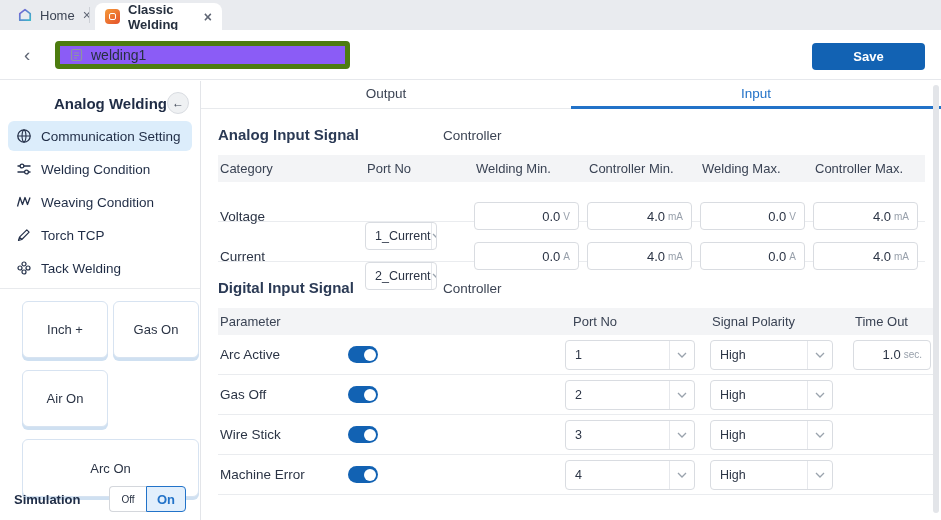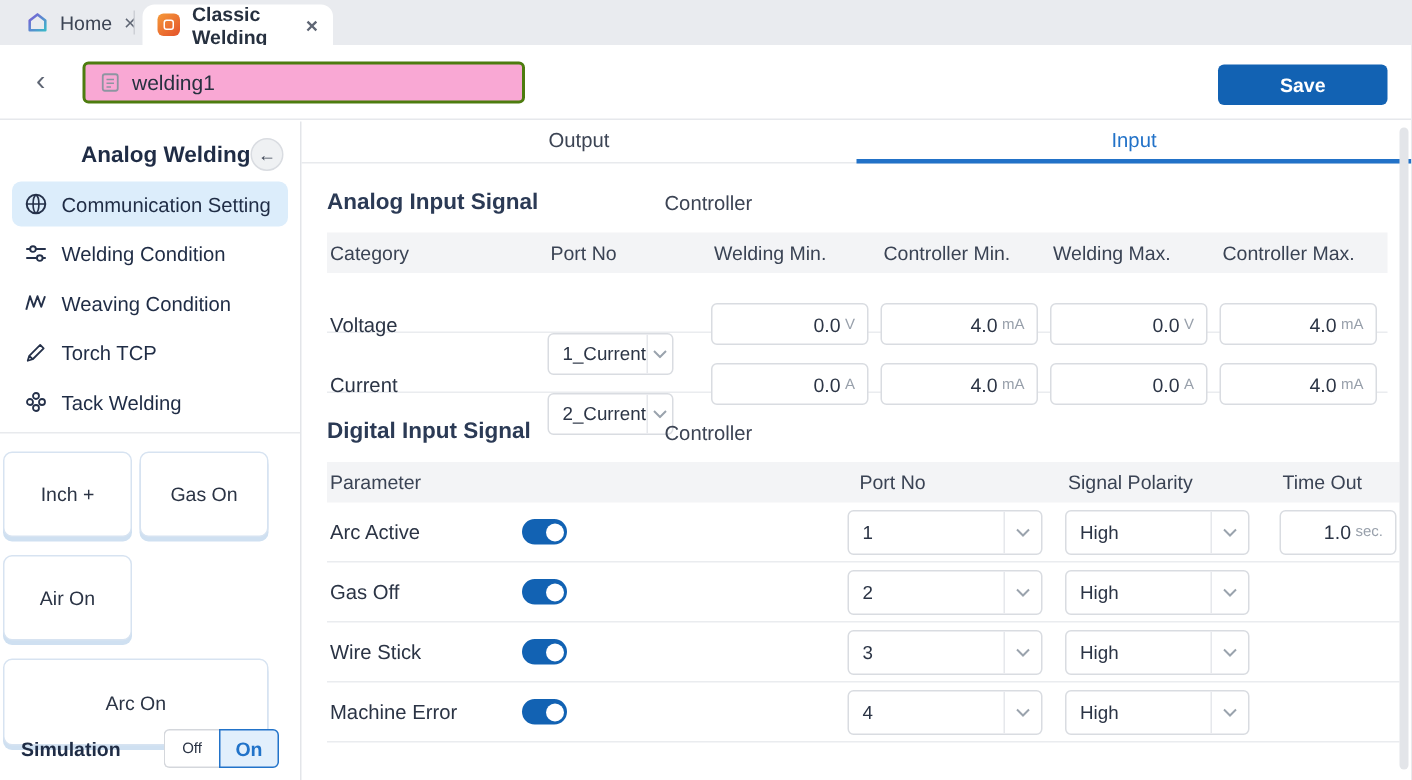--- a/index.html
+++ b/index.html
@@ -13,34 +13,34 @@
   .tab-sep { position:absolute; left:89px; top:7px; width:1px; height:16px; background:#cdd0d6; }
   .tab-active { position:absolute; left:95px; top:3px; width:127px; height:27px; background:#fff; border-radius:8px 8px 0 0; display:flex; align-items:center; gap:8px; padding:0 10px; font-size:13px; font-weight:600; color:#26303f; }
   .tab-close { color:#5f6674; font-size:14px; line-height:1; cursor:default; }
   .appicon-home { width:14px; height:14px; flex:0 0 auto; }
   .appicon-cw { width:15px; height:15px; border-radius:4px; background:linear-gradient(140deg,#f59a3a,#e4512a); display:flex; align-items:center; justify-content:center; flex:0 0 auto; }
   .appicon-cw span { display:block; width:7px; height:7px; border:1.5px solid #fff; border-radius:2px; }
 
   
   .toolbar { position:absolute; left:0; top:30px; width:941px; height:50px; background:#fff; border-bottom:1px solid #e6e8ec; }
   .back-btn { position:absolute; left:24px; top:13px; font-size:19px; color:#5f6674; line-height:24px; }
-  .name-field { position:absolute; left:55px; top:11px; width:295px; height:28px; background:#f9a8d4; border:2px solid #4d7c0f; border-radius:4px; display:flex; align-items:center; gap:8px; padding-left:10px; font-size:14px; color:#26303f;text-align:center; }
+  .name-field { position:absolute; left:55px; top:11px; width:295px; height:28px; background:#8b5cf6; border:5px solid #4d7c0f; border-radius:4px; display:flex; align-items:center; gap:8px; padding-left:10px; font-size:14px; color:#26303f;text-align:center; }
   .save-btn { position:absolute; left:812px; top:13px; width:113px; height:27px; background:#1262b3; border-radius:4px; color:#fff; font-size:13px; font-weight:600; display:flex; align-items:center; justify-content:center; }
 
   
   .sidebar { position:absolute; left:0; top:81px; width:201px; height:439px; border-right:1px solid #e3e5e9; background:#fff; }
   .sb-head { display:flex; align-items:center; justify-content:flex-end; padding:11px 11px 7px 14px; }
   .sb-title { font-size:15px; font-weight:700; color:#1f2c45; }
   .collapse-btn { width:22px; height:22px; border-radius:50%; background:#eff1f3; border:1px solid #d9dce1; display:flex; align-items:center; justify-content:center; font-size:12px; color:#3c4454; }
   .menu { padding:0 8px; }
   .mitem { height:30px; border-radius:6px; display:flex; align-items:center; gap:9px; padding-left:8px; margin-bottom:3px; font-size:13.5px; font-weight:500; color:#1f2c45; }
   .mitem.active { background:#dcedfb; }
   .mitem svg { flex:0 0 auto; }
   .sb-div { margin-top:5px; border-top:1px solid #e8eaed; }
-  .btn-grid { padding:12px 12px 0 2px; display:grid; grid-template-columns:86px 86px; column-gap:5px; row-gap:12px; }
+  .btn-grid { padding:12px 12px 0 22px; display:grid; grid-template-columns:86px 86px; column-gap:5px; row-gap:12px; }
   .jogbtn { height:57px; background:#fff; border:1px solid #d7e3f1; border-radius:6px; box-shadow:0 3px 0 0 #cfe0f1; font-size:13px; color:#2b3445; display:flex; align-items:center; justify-content:center; }
   .jogbtn.wide { grid-column:1 / 3; height:58px; }
   .sim-row { position:absolute; left:0; bottom:8px; width:200px; padding:0 14px; display:flex; align-items:center; justify-content:space-between; }
   .sim-label { font-size:13px; font-weight:700; color:#1f2c45; }
   .seg { display:flex; }
   .seg-off { width:37px; height:26px; background:#fff; border:1px solid #d4d7dc; border-right:none; border-radius:4px 0 0 4px; font-size:10px; color:#2b3445; display:flex; align-items:center; justify-content:center; }
   .seg-on { width:40px; height:26px; background:#e2effc; border:1px solid #2273c9; border-radius:0 4px 4px 0; font-size:13px; font-weight:600; color:#2273c9; display:flex; align-items:center; justify-content:center; }
 
   
   .main { position:absolute; left:201px; top:81px; width:740px; height:439px; }
@@ -54,21 +54,21 @@
 
   .t-head { display:grid; background:#f3f4f6; height:27px; align-items:center; font-size:13px; font-weight:500; color:#3a4354; }
   .t-head.analog, .t-row.analog { grid-template-columns:147px 109px 113px 113px 113px 112px; width:707px; }
   .t-head > div { padding-left:2px; }
   .t-row { display:grid; height:40px; align-items:center; border-bottom:1px solid #eaecef; font-size:13.5px; color:#2b3445; }
   .t-row > .lbl { padding-left:2px; }
 
   .sel { height:28px; background:#fff; border:1px solid #d9dce1; border-radius:4px; display:flex; align-items:stretch; overflow:hidden; }
   .sel .val { flex:1; display:flex; align-items:center; padding-left:9px; font-size:12.5px; color:#2b3445; white-space:nowrap; }
   .sel .chev { width:25px; border-left:1px solid #e6e8ec; display:flex; align-items:center; justify-content:center; }
-  .sel.sm { width:84px;margin-top:40px; }
+  .sel.sm { width:72px;margin-top:40px; }
   .num { height:28px; background:#fff; border:1px solid #d9dce1; border-radius:4px; display:flex; align-items:center; justify-content:flex-end; gap:3px; padding-right:8px; width:105px; }
   .num .v { font-size:13px; color:#2b3445; }
   .num .u { font-size:10px; color:#98a0ab; }
 
   .d-head { grid-template-columns:347px 145px 143px 80px; width:715px; }
   .d-head .pad8 { padding-left:8px; }
   .t-row.digital { grid-template-columns:130px 217px 145px 143px 80px; width:715px; border-bottom:1px solid #eaecef; }
   .sel.port { width:130px; height:30px; }
   .sel.pol { width:123px; height:30px; }
   .num.timeout { width:78px; height:30px; }

